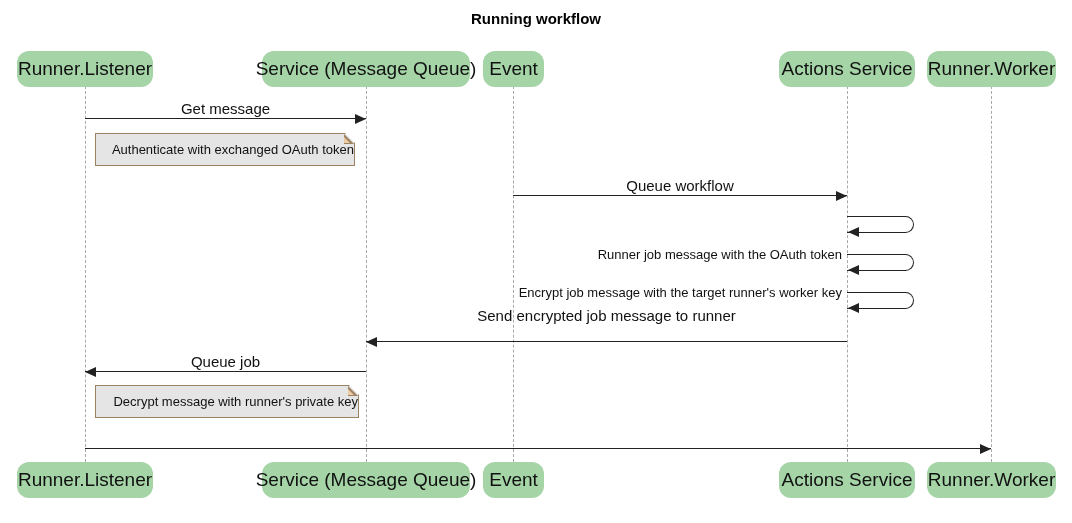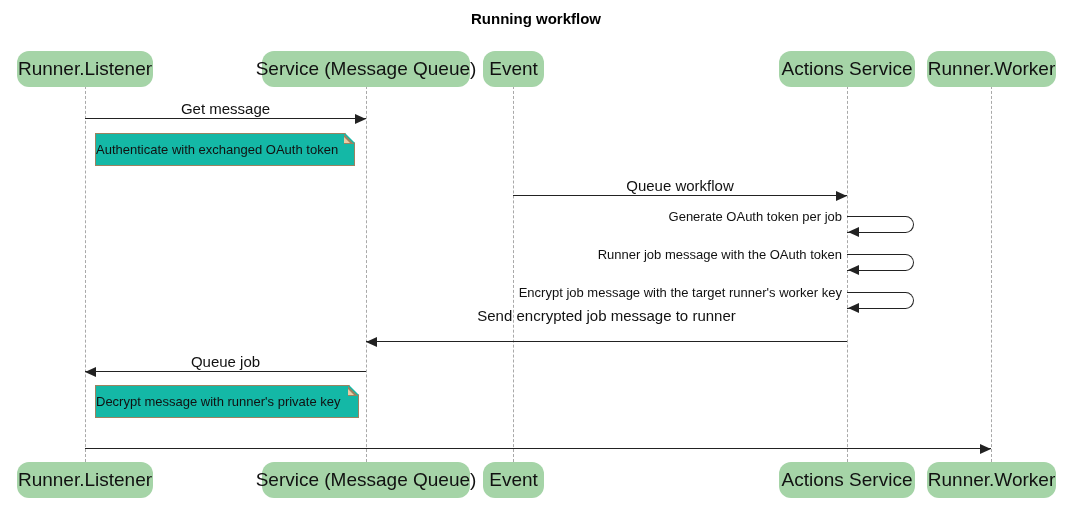--- a/index.html
+++ b/index.html
@@ -38,22 +38,22 @@
   .self-label {
     position:absolute; height:16px; font-size:13px; line-height:16px;
     color:#111; white-space:nowrap; text-align:right;
   }
   .self-loop {
     position:absolute; width:66px; height:15px;
     border:1.5px solid #222; border-left:none;
     border-radius:0 9px 9px 0;
   }
   .note {
-    position:absolute; background:#14b8a6; border:1px solid #9c8260;
-    display:flex; align-items:center; justify-content:flex-start;
+    position:absolute; background:#e5e5e5; border:1px solid #9c8260;
+    display:flex; align-items:center; justify-content:flex-end;
     font-size:13px; color:#111; white-space:nowrap;
     clip-path: polygon(0 0, calc(100% - 10px) 0, 100% 10px, 100% 100%, 0 100%);
   }
   .note-fold {
     position:absolute; top:0; right:0; width:10px; height:10px;
     background:#9c8260; clip-path: polygon(0 0, 100% 100%, 0 100%);
   }
   .note-fold::after {
     content:""; position:absolute; left:0; top:3px; width:6px; height:6px;
     background:#edcba4; clip-path: polygon(0 0, 100% 100%, 0 100%);
@@ -84,21 +84,20 @@
 
   <div class="note" style="left:95px;top:133px;width:258px;height:31px">
     <span class="note-fold"></span>
     <span>Authenticate with exchanged OAuth token</span>
   </div>
 
   <div class="msg-label" style="left:513px;top:178px;width:334px">Queue workflow</div>
   <div class="msg-line" style="left:513px;top:195px;width:334px"></div>
   <div class="arrow-right" style="left:836px;top:191px"></div>
 
-  <div class="self-label" style="right:230px;top:209px">Generate OAuth token per job</div>
   <div class="self-loop" style="left:847px;top:216px"></div>
   <div class="arrow-left" style="left:848px;top:227px"></div>
 
   <div class="self-label" style="right:230px;top:247px">Runner job message with the OAuth token</div>
   <div class="self-loop" style="left:847px;top:254px"></div>
   <div class="arrow-left" style="left:848px;top:265px"></div>
 
   <div class="self-label" style="right:230px;top:285px">Encrypt job message with the target runner's worker key</div>
   <div class="self-loop" style="left:847px;top:292px"></div>
   <div class="arrow-left" style="left:848px;top:303px"></div>

